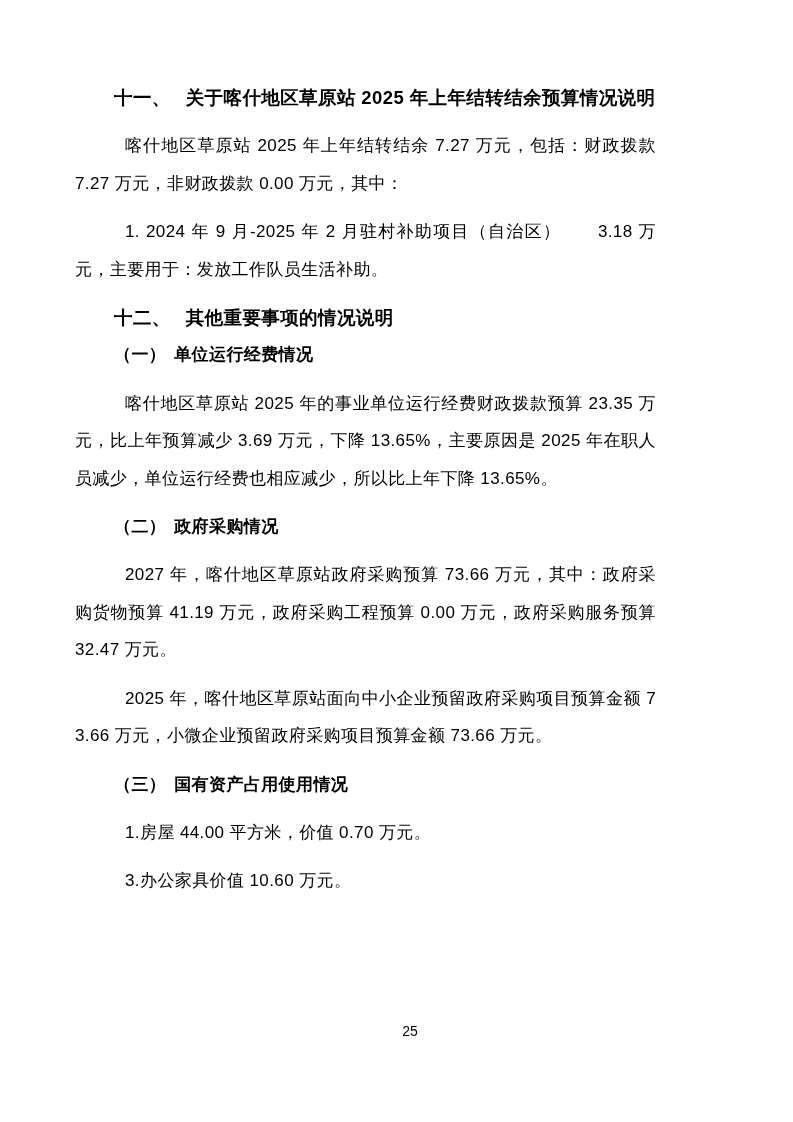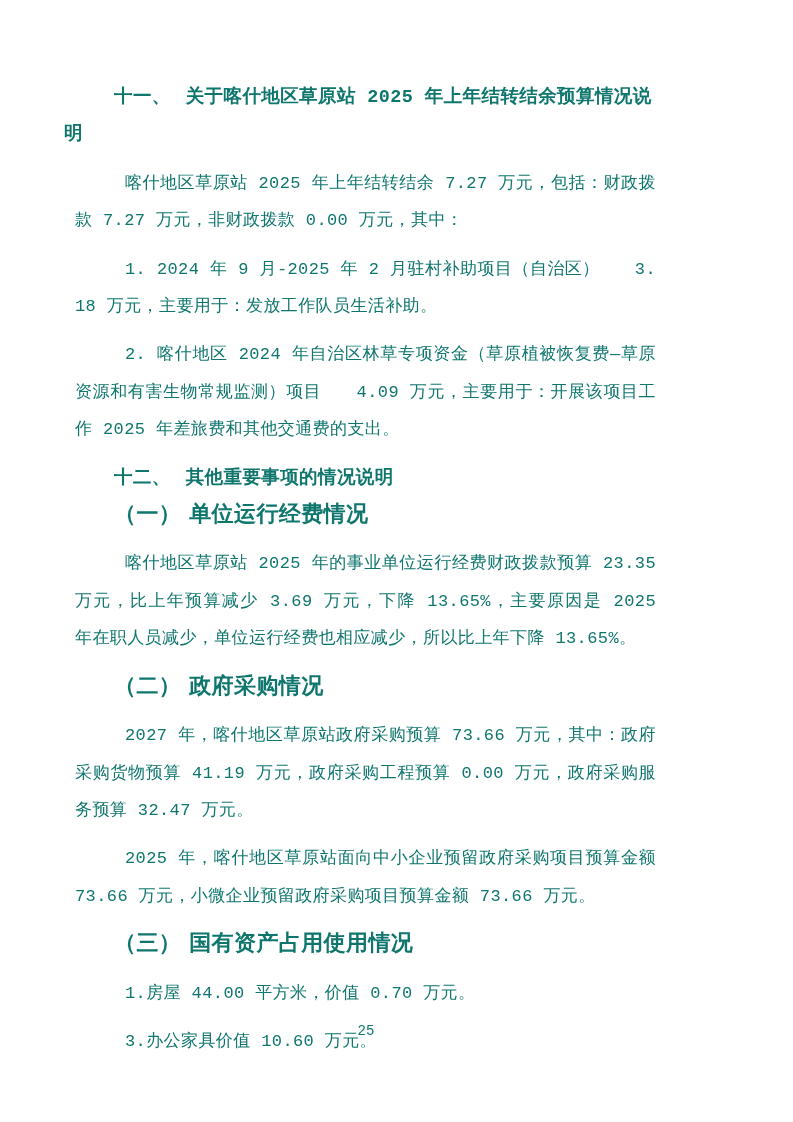--- a/index.html
+++ b/index.html
@@ -6,23 +6,23 @@
     margin: 0;
     padding: 0;
     background: #ffffff;
   }
   .page {
     position: relative;
     width: 732px;
     height: 1122px;
     box-sizing: border-box;
     background: #ffffff;
-    color: #0f766e;
+    color: #000000;
     padding: 79px 65px 0 64px;
-    font-family: Liberation Mono, monospace;
+    font-family: Liberation Sans, sans-serif;
     font-size: 17px;
     line-height: 37.4px;
     overflow: hidden;
   }
   .para {
     margin: 11px;
     text-align: justify;
     text-indent: 50px;
     letter-spacing: 0.4px;
     word-break: break-all;
@@ -30,53 +30,53 @@
   .h-main {
     margin: 0;
     font-size: 18.5px;
     font-weight: 700;
     text-indent: 50px;
     line-height: 37.4px;
     letter-spacing: 0.4px;
   }
   .h-sub {
     margin: 0;
-    font-size: 22px;
+    font-size: 17px;
     font-weight: 700;
     text-indent: 50px;
     line-height: 37.4px;
     letter-spacing: 0.4px;
   }
   .h-label-main { margin-right: 15px; }
   .h-label-sub  { margin-right: 8px; }
   .page-footer {
     position: absolute;
     top: 1020px;
     left: 0;
     width: 100%;
     text-align: center;
     font-size: 14px;
     line-height: 22px;
     letter-spacing: 0;
+    padding-left: 44px;
   }
 </style>
 </head>
 <body>
 
 <div class="page">
 
   <h2 class="h-main">
     <span class="h-label-main">十一、</span><span>关于喀什地区草原站 2025 年上年结转结余预算情况说明</span>
   </h2>
 
   <p class="para">喀什地区草原站 2025 年上年结转结余 7.27 万元，包括：财政拨款 7.27 万元，非财政拨款 0.00 万元，其中：</p>
 
   <p class="para">1. 2024 年 9 月-2025 年 2 月驻村补助项目（自治区）　　3.18 万元，主要用于：发放工作队员生活补助。</p>
 
-  <p class="para">2. 喀什地区 2024 年自治区林草专项资金（草原植被恢复费—草原资源和有害生物常规监测）项目　　4.09 万元，主要用于：开展该项目工作 2025 年差旅费和其他交通费的支出。</p>
 
   <h2 class="h-main">
     <span class="h-label-main">十二、</span><span>其他重要事项的情况说明</span>
   </h2>
 
   <h3 class="h-sub">
     <span class="h-label-sub">（一）</span><span>单位运行经费情况</span>
   </h3>
 
   <p class="para">喀什地区草原站 2025 年的事业单位运行经费财政拨款预算 23.35 万元，比上年预算减少 3.69 万元，下降 13.65%，主要原因是 2025 年在职人员减少，单位运行经费也相应减少，所以比上年下降 13.65%。</p>

